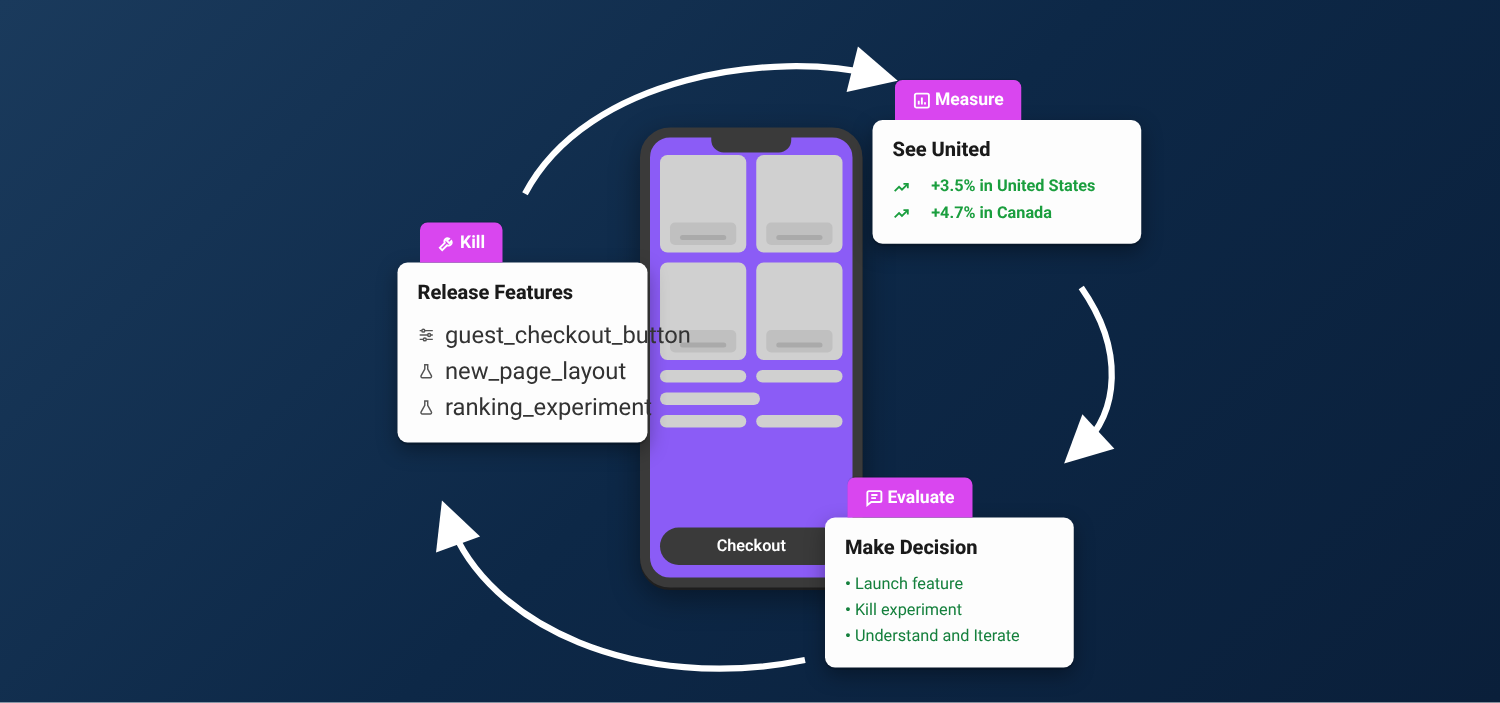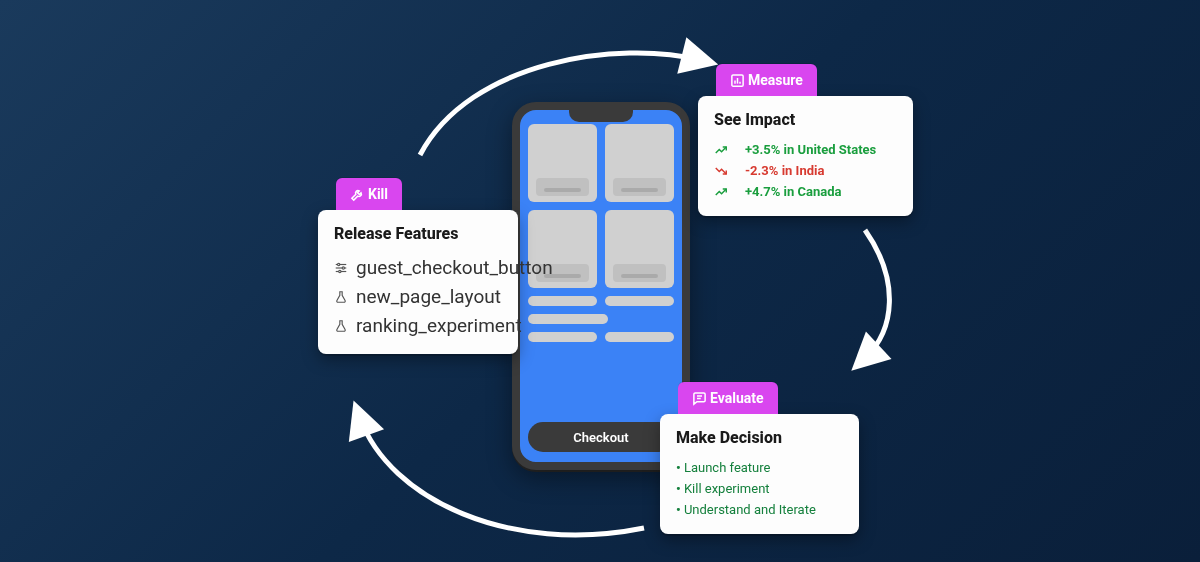--- a/index.html
+++ b/index.html
@@ -17,21 +17,21 @@
     inset: 0;
   }
 
   
   .phone {
     position: absolute;
     left: 512px;
     top: 102px;
     width: 178px;
     height: 368px;
-    background: #3b82f6;
+    background: #8b5cf6;
     border-radius: 24px;
     border: 8px solid #3a3a3a;
     box-shadow: 0 8px 24px rgba(0,0,0,0.4), 0 2px 0 #2a2a2a;
   }
   .phone-notch {
     position: absolute;
     top: -2px;
     left: 50%;
     transform: translateX(-50%);
     width: 64px;
@@ -245,38 +245,29 @@
       <span class="icon">
         <svg width="15" height="15" viewBox="0 0 24 24" fill="none" stroke="#fff" stroke-width="2.4">
             <rect x="3" y="3" width="18" height="18" rx="2"></rect>
             <line x1="8" y1="17" x2="8" y2="12"></line>
             <line x1="12" y1="17" x2="12" y2="8"></line>
             <line x1="16" y1="17" x2="16" y2="14"></line>
           </svg>
       </span>
       <span>Measure</span>
     </div>
-    <div class="card-title">See Impact</div>
+    <div class="card-title">See United</div>
     <div class="impact-row up">
       <span class="icon">
         <svg width="14" height="14" viewBox="0 0 24 24" fill="none" stroke="#1a9e3e" stroke-width="2.5">
             <polyline points="3 17 9 11 13 15 21 7"></polyline>
             <polyline points="15 7 21 7 21 13"></polyline>
           </svg>
       </span>
       <span>+3.5% in United States</span>
-    </div>
-    <div class="impact-row down">
-      <span class="icon">
-        <svg width="14" height="14" viewBox="0 0 24 24" fill="none" stroke="#d73a30" stroke-width="2.5">
-            <polyline points="3 7 9 13 13 9 21 17"></polyline>
-            <polyline points="15 17 21 17 21 11"></polyline>
-          </svg>
-      </span>
-      <span>-2.3% in India</span>
     </div>
     <div class="impact-row up">
       <span class="icon">
         <svg width="14" height="14" viewBox="0 0 24 24" fill="none" stroke="#1a9e3e" stroke-width="2.5">
             <polyline points="3 17 9 11 13 15 21 7"></polyline>
             <polyline points="15 7 21 7 21 13"></polyline>
           </svg>
       </span>
       <span>+4.7% in Canada</span>
     </div>

